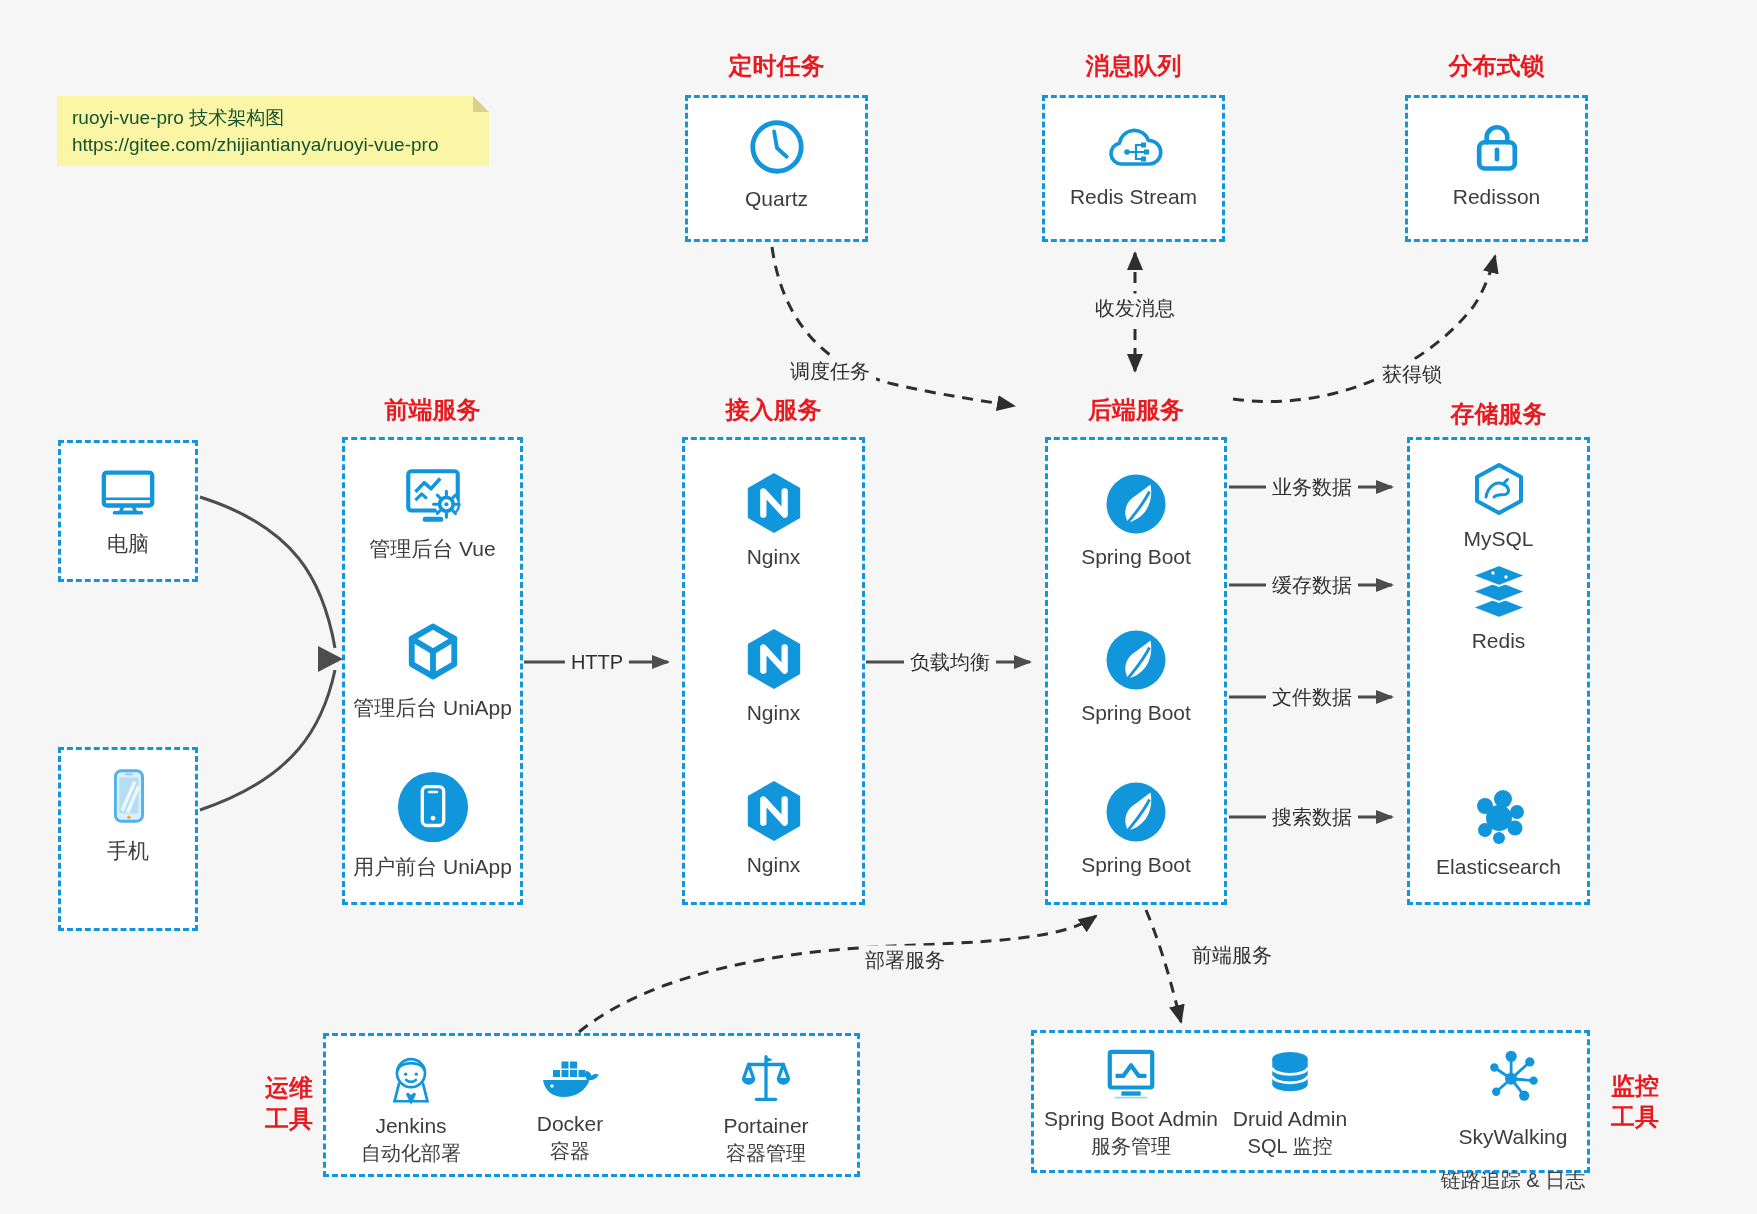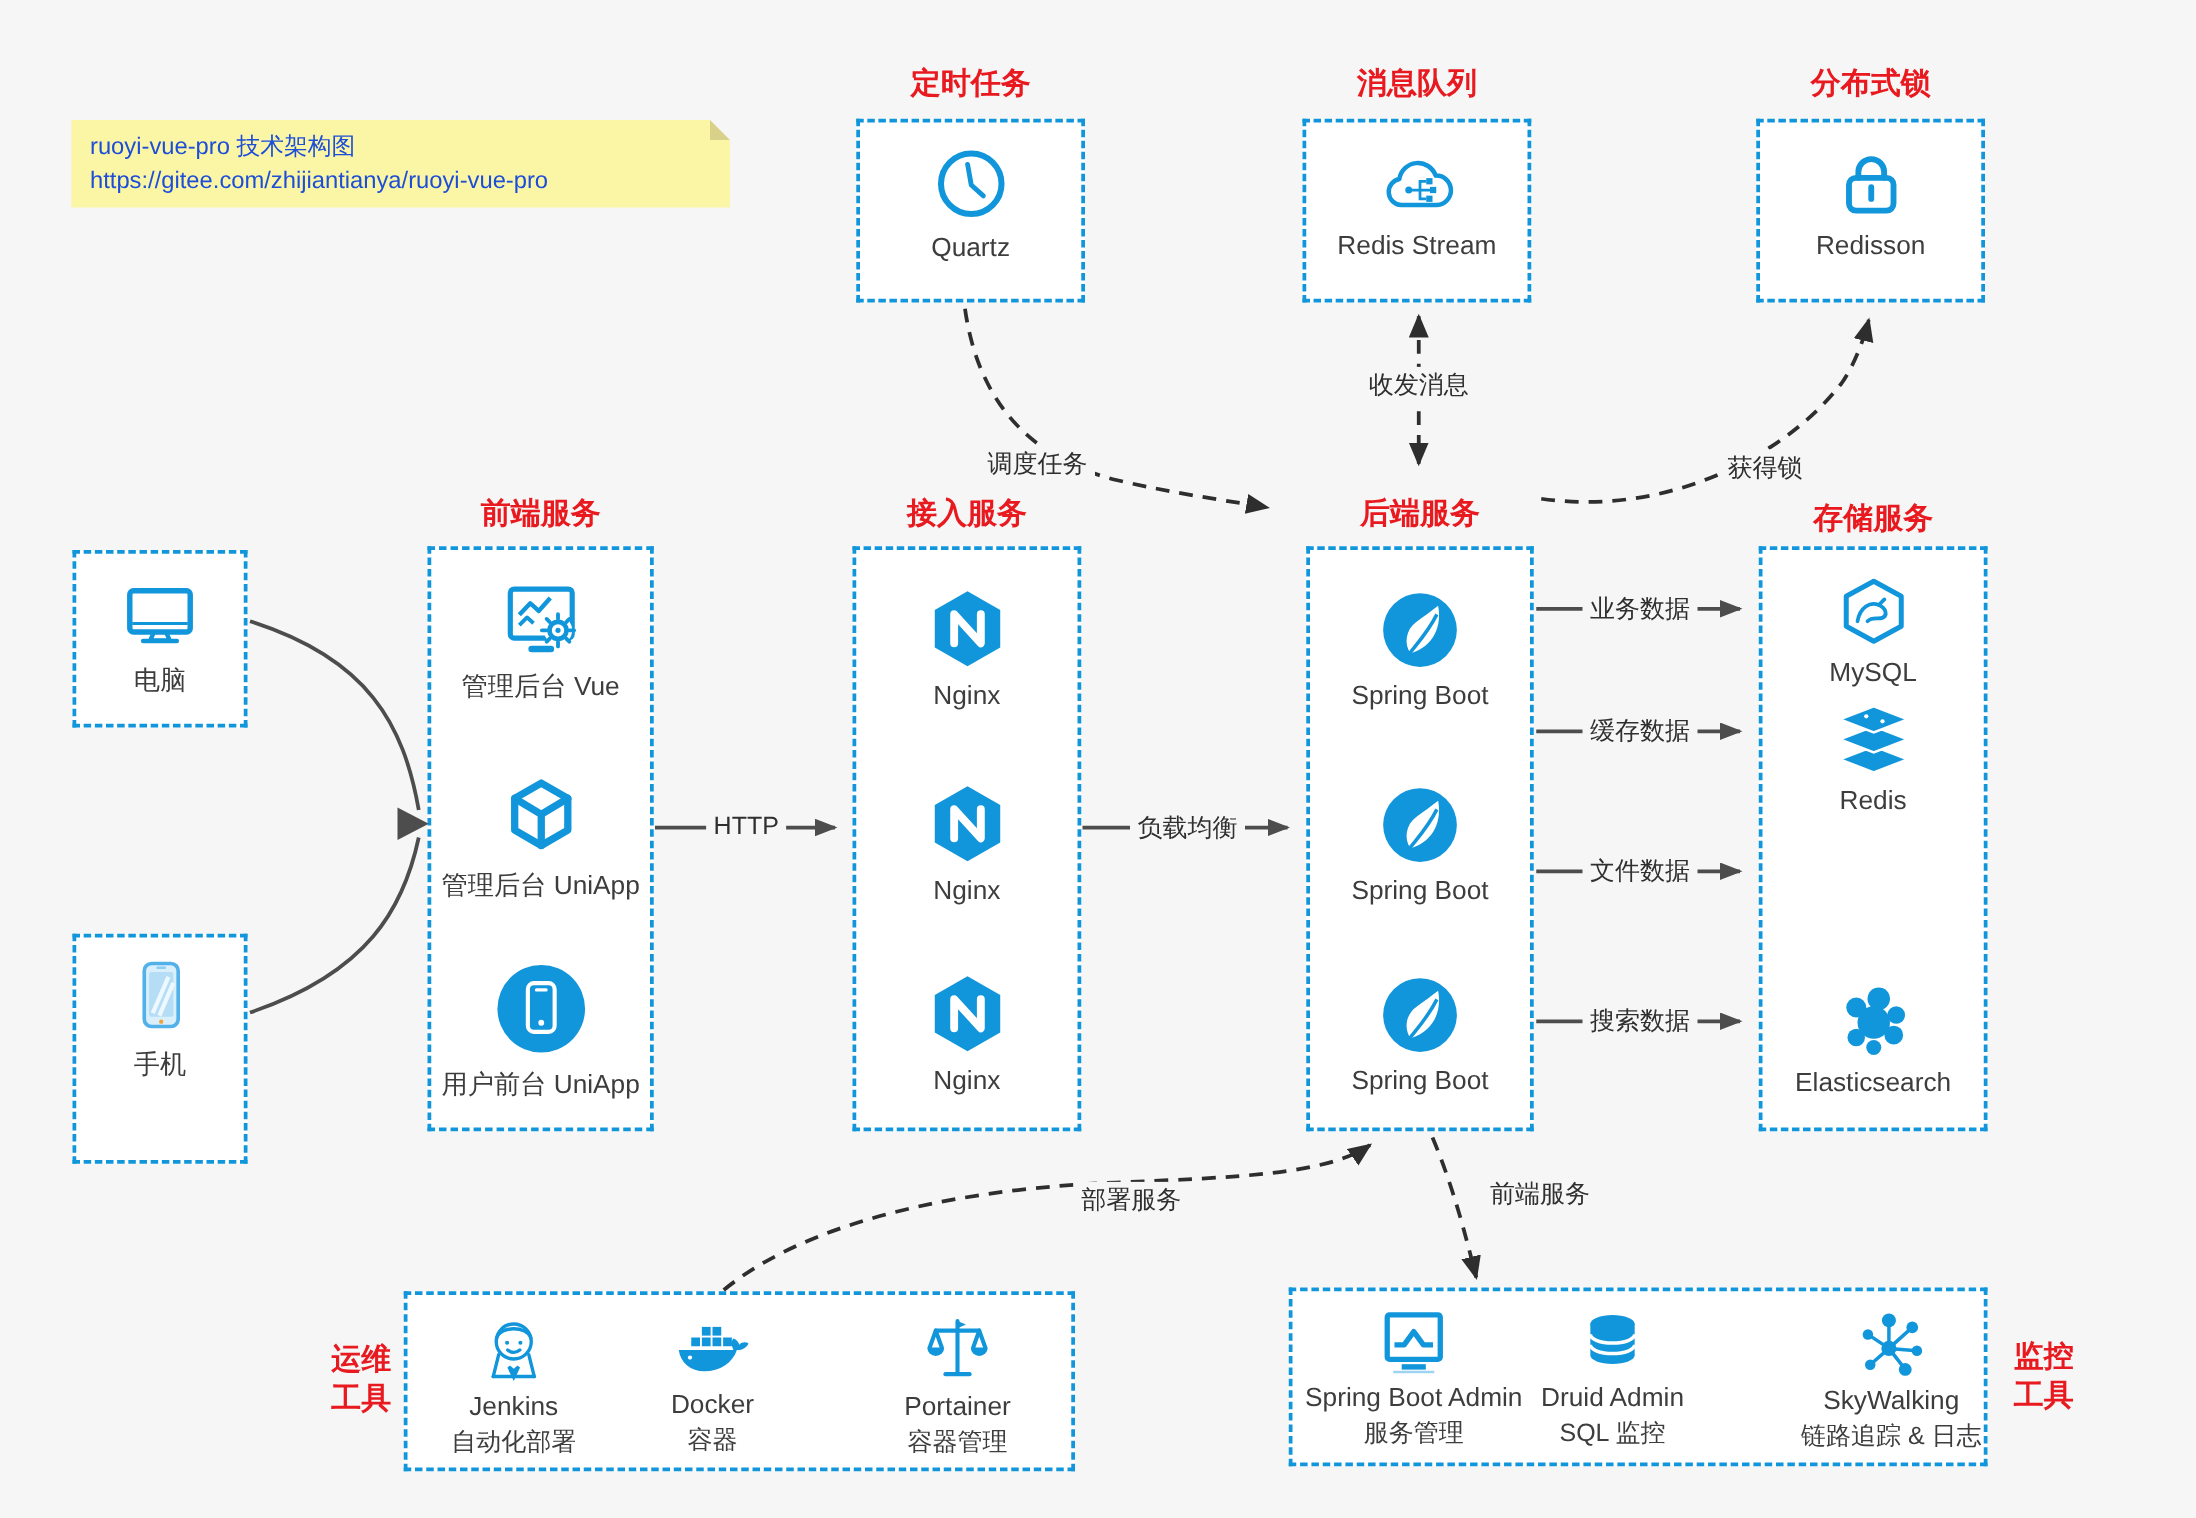--- a/index.html
+++ b/index.html
@@ -1,19 +1,19 @@
 <!DOCTYPE html>
 <html><head>
 <meta charset="utf-8">
 <style>
   html,body{margin:0;padding:0;background:#f6f6f6;font-family:"Liberation Sans","DejaVu Sans",sans-serif;}
   .canvas{position:relative;width:1757px;height:1214px;background:#f6f6f6;overflow:hidden;}
 
   
-  .note{position:absolute;left:57px;top:96px;width:527px;height:70px;background:#fbf5a6;color:#1d4ed8;
+  .note{position:absolute;left:57px;top:96px;width:432px;height:70px;background:#fbf5a6;color:#14532d;
         font-size:19px;line-height:27px;padding:8px 0 0 15px;box-sizing:border-box;}
   .note .fold{position:absolute;right:0;top:0;width:0;height:0;
         border-left:16px solid #d9d08a;border-top:16px solid #f6f6f6;}
 
   
   .gbox{position:absolute;background:#ffffff;border:3px dashed #1296db;box-sizing:border-box;}
   .gtitle{position:absolute;color:#e8191f;font-weight:bold;font-size:24px;text-align:center;white-space:nowrap;}
 
   
   .node{position:absolute;left:0;width:100%;display:flex;flex-direction:column;align-items:center;gap:9px;}
@@ -351,21 +351,21 @@
           </g>
           <g fill="none" stroke="#ffffff" stroke-width="3">
             <path d="M11 21 c0 4.1 8.5 7.5 19 7.5 s19 -3.4 19 -7.5"></path>
             <path d="M11 30 c0 4.1 8.5 7.5 19 7.5 s19 -3.4 19 -7.5"></path>
           </g>
         </svg>
       </span>
       <span class="lbl">Druid Admin</span>
       <span class="desc">SQL 监控</span>
     </div>
-    <div class="node" style="left:389px;width:180px;top:14px;gap:6px;">
+    <div class="node" style="left:389px;width:180px;top:14px;gap:22px;">
       <span class="icon">
         <svg width="56" height="56" viewBox="0 0 60 60">
           <g stroke="#1296db" stroke-width="3">
             <path d="M28 34 L28 10 M28 34 L10 22 M28 34 L48 16 M28 34 L52 36 M28 34 L42 52 M28 34 L12 48"></path>
           </g>
           <g fill="#1296db">
             <circle cx="28" cy="34" r="6.5"></circle>
               <circle cx="28" cy="10" r="6"></circle>
               <circle cx="10" cy="22" r="4.5"></circle>
             <circle cx="48" cy="16" r="5"></circle>

